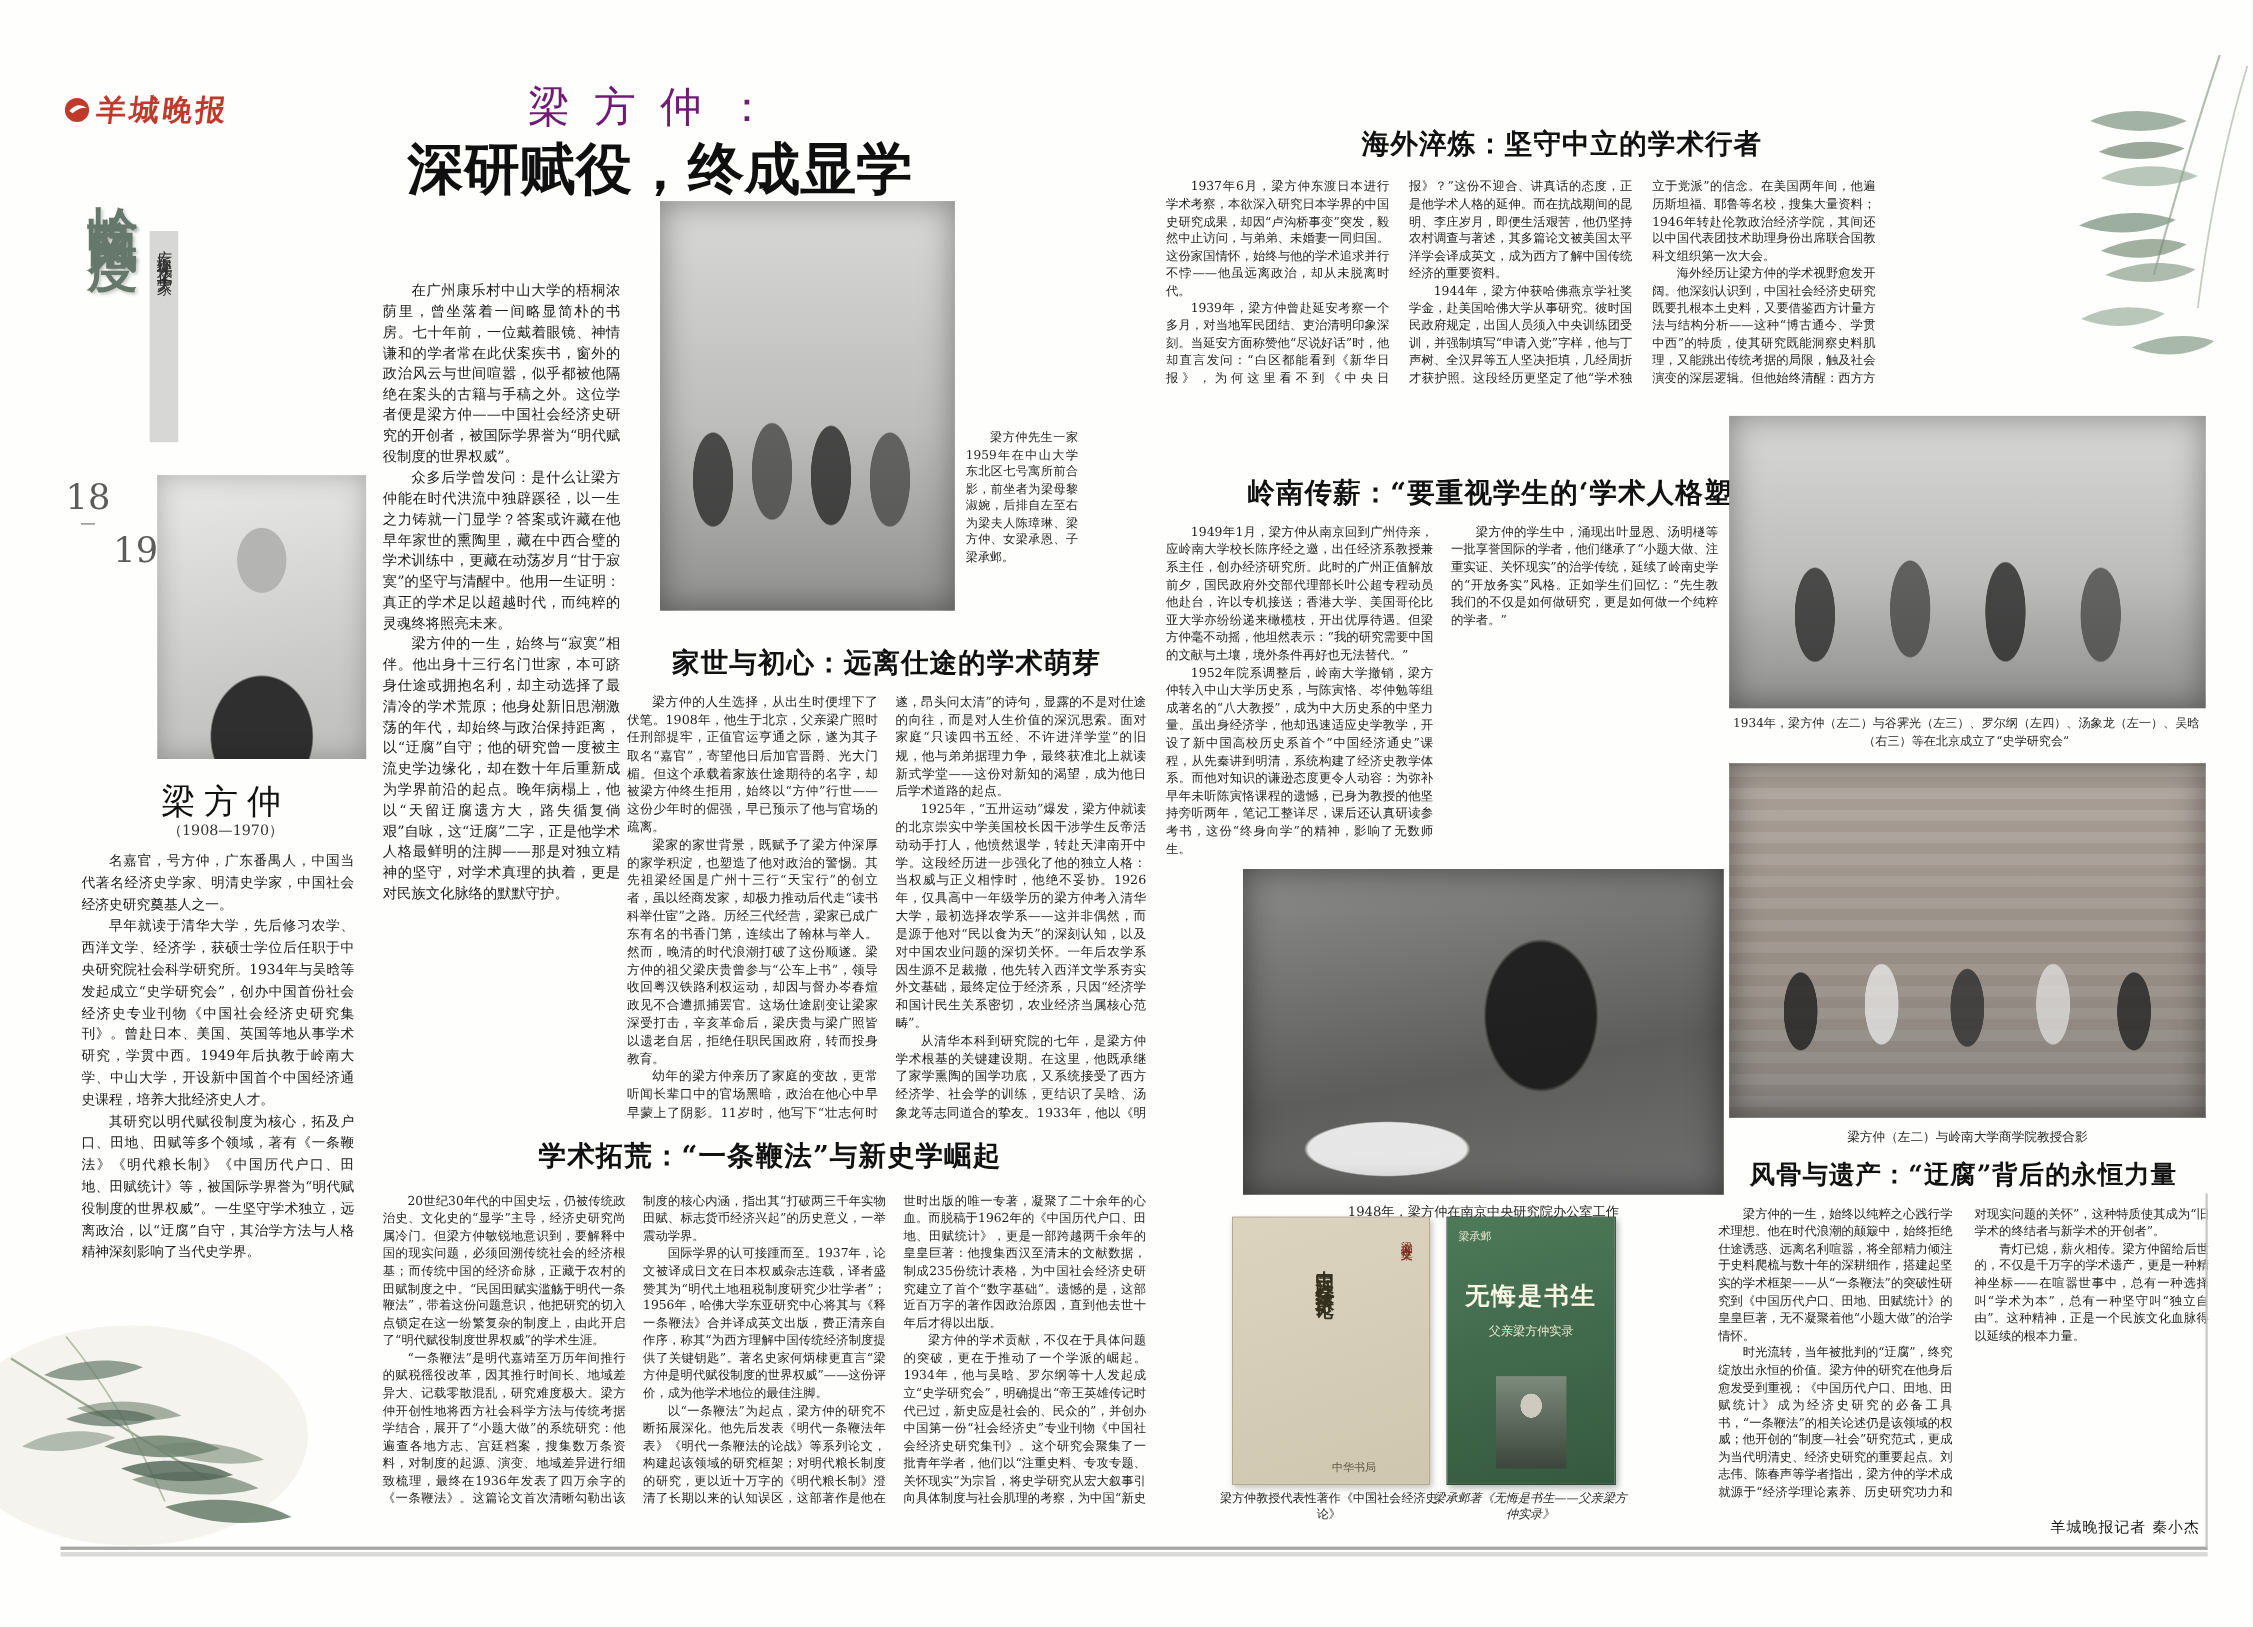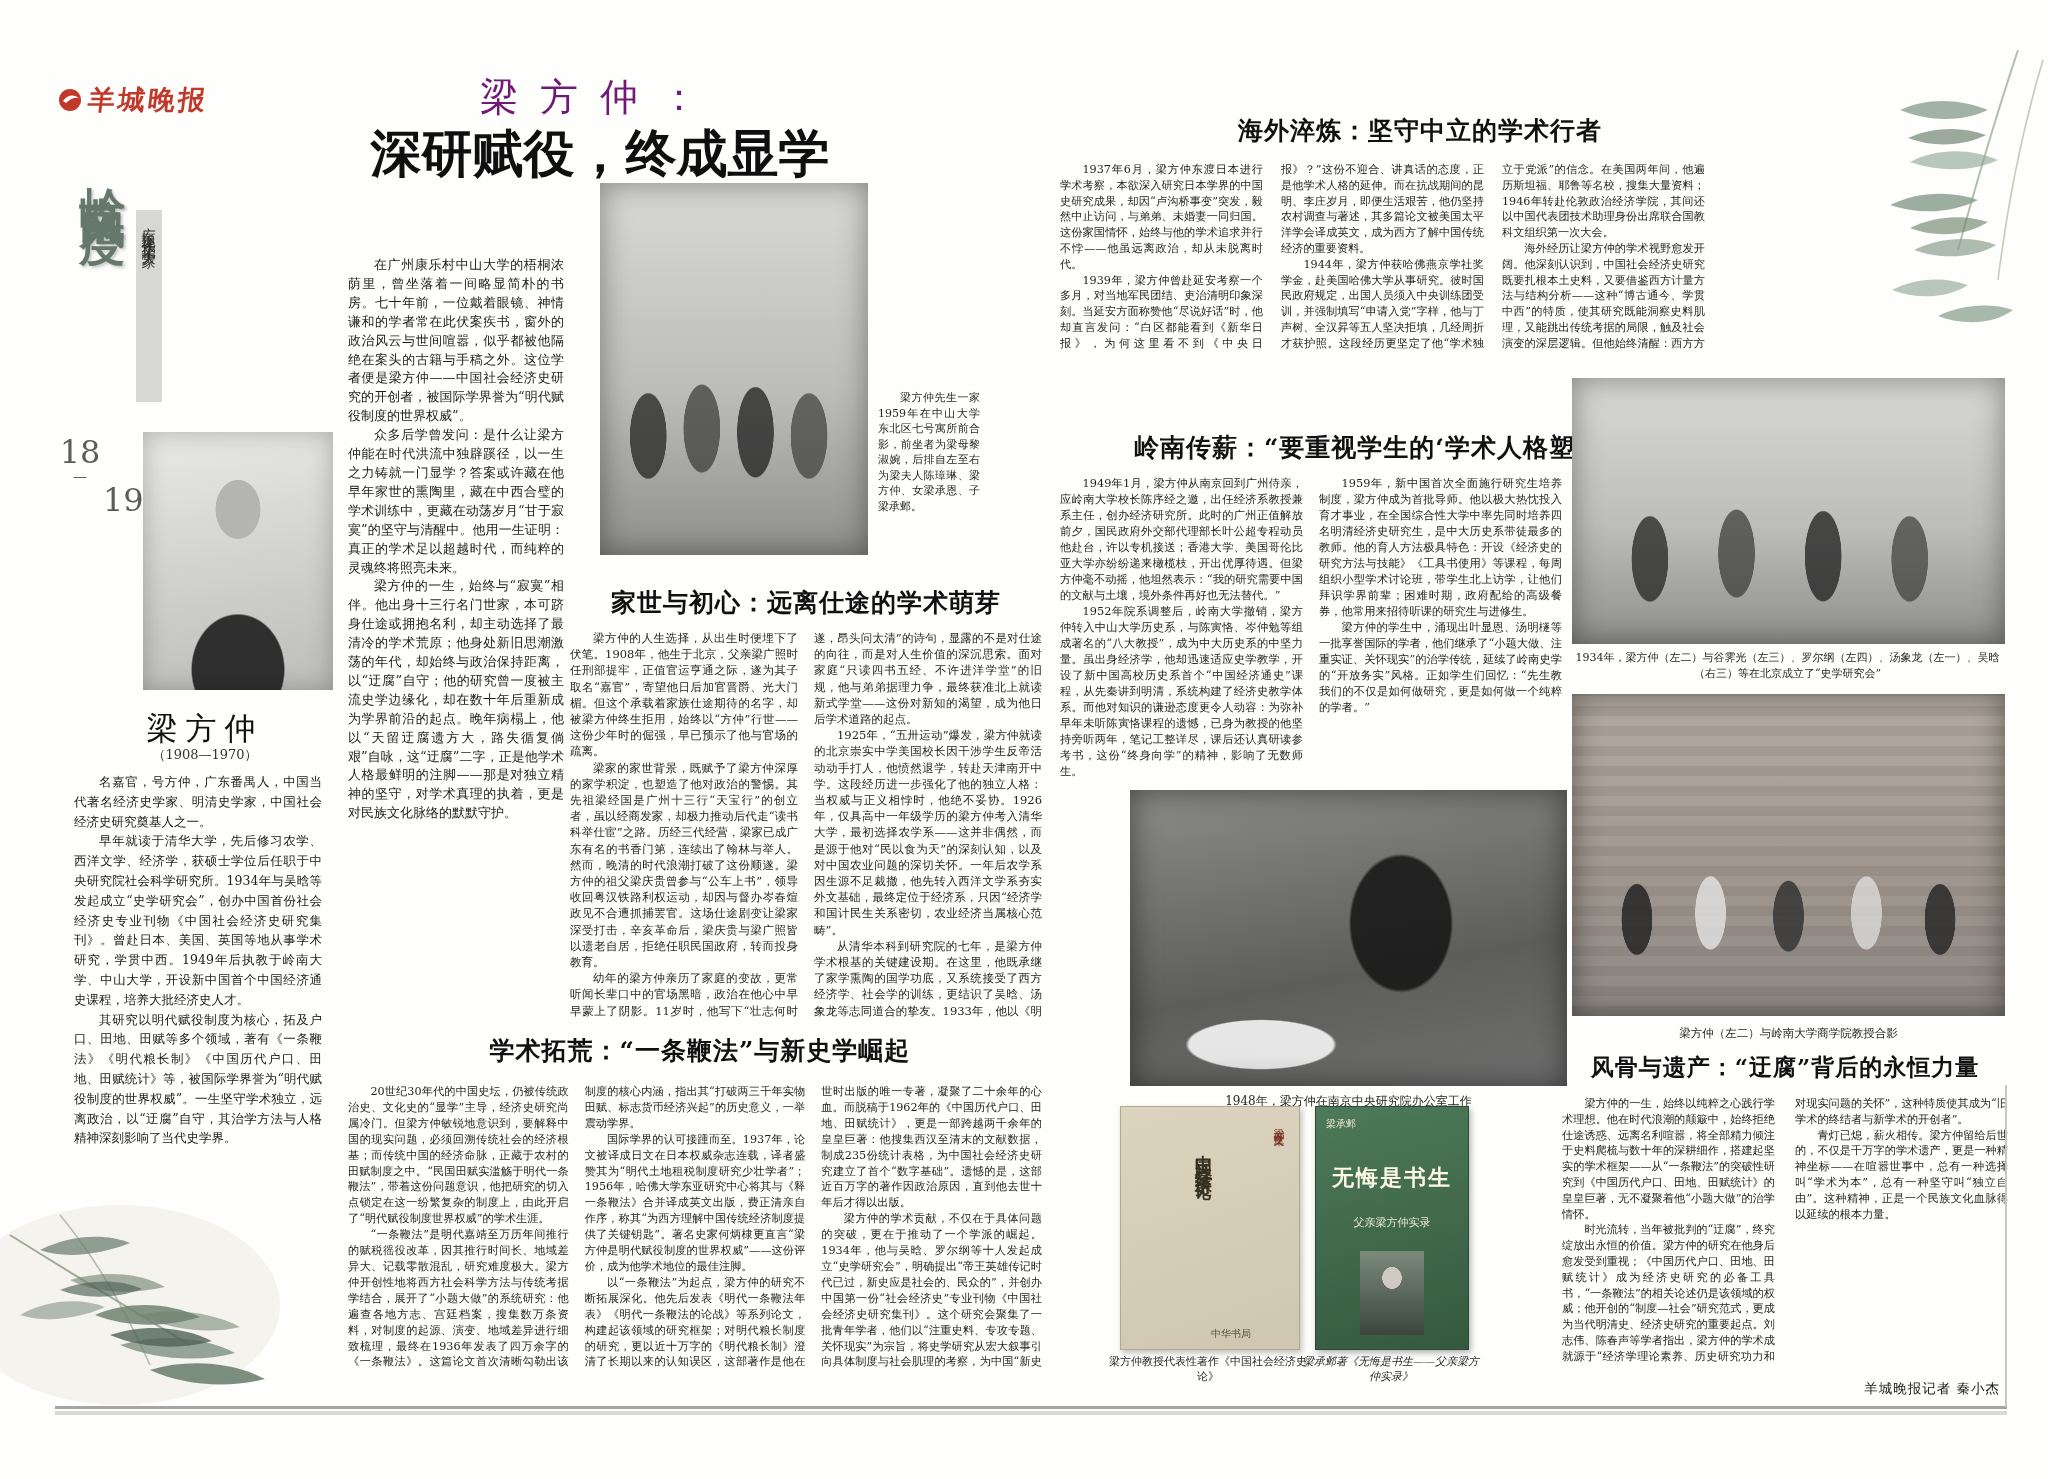--- a/index.html
+++ b/index.html
@@ -143,21 +143,20 @@
     <p>1937年6月，梁方仲东渡日本进行学术考察，本欲深入研究日本学界的中国史研究成果，却因“卢沟桥事变”突发，毅然中止访问，与弟弟、未婚妻一同归国。这份家国情怀，始终与他的学术追求并行不悖——他虽远离政治，却从未脱离时代。</p>
     <p>1939年，梁方仲曾赴延安考察一个多月，对当地军民团结、吏治清明印象深刻。当延安方面称赞他“尽说好话”时，他却直言发问：“白区都能看到《新华日报》，为何这里看不到《中央日报》？”这份不迎合、讲真话的态度，正是他学术人格的延伸。而在抗战期间的昆明、李庄岁月，即便生活艰苦，他仍坚持农村调查与著述，其多篇论文被美国太平洋学会译成英文，成为西方了解中国传统经济的重要资料。</p>
     <p>1944年，梁方仲获哈佛燕京学社奖学金，赴美国哈佛大学从事研究。彼时国民政府规定，出国人员须入中央训练团受训，并强制填写“申请入党”字样，他与丁声树、全汉昇等五人坚决拒填，几经周折才获护照。这段经历更坚定了他“学术独立于党派”的信念。在美国两年间，他遍历斯坦福、耶鲁等名校，搜集大量资料；1946年转赴伦敦政治经济学院，其间还以中国代表团技术助理身份出席联合国教科文组织第一次大会。</p>
     <p>海外经历让梁方仲的学术视野愈发开阔。他深刻认识到，中国社会经济史研究既要扎根本土史料，又要借鉴西方计量方法与结构分析——这种“博古通今、学贯中西”的特质，使其研究既能洞察史料肌理，又能跳出传统考据的局限，触及社会演变的深层逻辑。但他始终清醒：西方方法只是工具，研究的核心是“理解中国自身的历史脉络”。当1947年友人劝他留居海外时，他毫不犹豫地拒绝：“我的研究扎根在中国史料里，离开故土便成无源之水。”</p>
   </div>
 
   <div class="abs sec-head" style="left:1060px;top:431px;width:640px;font-size:25px;">岭南传薪：“要重视学生的‘学术人格塑造’”</div>
   <div class="abs body-text" style="left:1060px;top:476px;width:502px;height:310px;column-count:2;column-gap:16px;font-size:11.3px;line-height:16px;">
     <p>1949年1月，梁方仲从南京回到广州侍亲，应岭南大学校长陈序经之邀，出任经济系教授兼系主任，创办经济研究所。此时的广州正值解放前夕，国民政府外交部代理部长叶公超专程动员他赴台，许以专机接送；香港大学、美国哥伦比亚大学亦纷纷递来橄榄枝，开出优厚待遇。但梁方仲毫不动摇，他坦然表示：“我的研究需要中国的文献与土壤，境外条件再好也无法替代。”</p>
     <p>1952年院系调整后，岭南大学撤销，梁方仲转入中山大学历史系，与陈寅恪、岑仲勉等组成著名的“八大教授”，成为中大历史系的中坚力量。虽出身经济学，他却迅速适应史学教学，开设了新中国高校历史系首个“中国经济通史”课程，从先秦讲到明清，系统构建了经济史教学体系。而他对知识的谦逊态度更令人动容：为弥补早年未听陈寅恪课程的遗憾，已身为教授的他坚持旁听两年，笔记工整详尽，课后还认真研读参考书，这份“终身向学”的精神，影响了无数师生。</p>
-    <p>1959年，新中国首次全面施行研究生培养制度，梁方仲成为首批导师。他以极大热忱投入育才事业，在全国综合性大学中率先同时培养四名明清经济史研究生，是中大历史系带徒最多的教师。他的育人方法极具特色：开设《经济史的研究方法与技能》《工具书使用》等课程，每周组织小型学术讨论班，带学生北上访学，让他们拜识学界前辈；困难时期，政府配给的高级餐券，他常用来招待听课的研究生与进修生。</p>
     <p>梁方仲的学生中，涌现出叶显恩、汤明檖等一批享誉国际的学者，他们继承了“小题大做、注重实证、关怀现实”的治学传统，延续了岭南史学的“开放务实”风格。正如学生们回忆：“先生教我们的不仅是如何做研究，更是如何做一个纯粹的学者。”</p>
   </div>
 
   <div class="abs photo" style="left:1130px;top:790px;width:437px;height:296px;
               background:
                 radial-gradient(ellipse 90px 120px at 62% 45%, rgba(20,20,20,.85) 55%, transparent 58%),
                 radial-gradient(ellipse 120px 40px at 30% 86%, rgba(245,245,245,.9) 60%, transparent 63%),
                 linear-gradient(170deg,#8c8c8a,#5d5d5b 60%,#707070);
               box-shadow:inset 0 0 30px rgba(0,0,0,.5);"></div>
   <div class="abs caption caption-center" style="left:1130px;top:1094px;width:437px;font-size:12px;">1948年，梁方仲在南京中央研究院办公室工作</div>
@@ -188,21 +187,21 @@
   <div class="abs" style="left:1120px;top:1106px;width:178px;height:242px;background:linear-gradient(160deg,#ddd4c0,#cfc6b0);border:1px solid #b5a98d;box-shadow:2px 3px 6px rgba(0,0,0,.25);">
     <div class="vertical" style="position:absolute;right:14px;top:12px;font-size:11px;color:#7a2e22;letter-spacing:2px;">梁方仲文集</div>
     <div class="vertical" style="position:absolute;left:72px;top:34px;font-size:17px;color:#35301f;letter-spacing:4px;font-weight:bold;">中国社会经济史论</div>
     <div style="position:absolute;left:0;bottom:8px;width:100%;text-align:center;font-size:10px;color:#5c5340;padding-left:21px;">中华书局</div>
   </div>
   <div class="abs book-caption" style="left:1104px;top:1354px;width:208px;">梁方仲教授代表性著作《中国社会经济史论》</div>
 
   <div class="abs" style="left:1315px;top:1106px;width:152px;height:242px;background:linear-gradient(165deg,#4d7a59,#35593f);border:1px solid #2c4a34;box-shadow:2px 3px 6px rgba(0,0,0,.3);">
     <div style="position:absolute;left:10px;top:10px;font-size:10px;color:#e8e3cf;">梁承邺</div>
     <div style="position:absolute;left:0;top:56px;width:100%;text-align:center;font-size:22px;font-weight:bold;color:#fdf8e6;letter-spacing:2px;">无悔是书生</div>
-    <div style="position:absolute;left:0;top:96px;width:100%;text-align:center;font-size:11px;color:#efe9d2;margin-top:12px;">父亲梁方仲实录</div>
+    <div style="position:absolute;left:0;top:96px;width:100%;text-align:center;font-size:11px;color:#efe9d2;">父亲梁方仲实录</div>
     <div style="position:absolute;left:44px;bottom:14px;width:64px;height:84px;background:
                 radial-gradient(ellipse 16px 18px at 50% 32%, #cfcac0 60%, transparent 62%),
                 linear-gradient(180deg,#7b8a7b,#3c463c);"></div>
   </div>
   <div class="abs book-caption" style="left:1298px;top:1354px;width:186px;font-style:italic;">梁承邺著《无悔是书生——父亲梁方仲实录》</div>
 
   <div class="abs" style="left:55px;top:1406px;width:1952px;height:3px;background:#a5a5a3;"></div>
   <div class="abs" style="left:55px;top:1411px;width:1952px;height:4px;background:#d9d9d7;"></div>
   <div class="abs" style="left:2005px;top:1085px;width:2px;height:322px;background:#c6c6c4;"></div>
 

